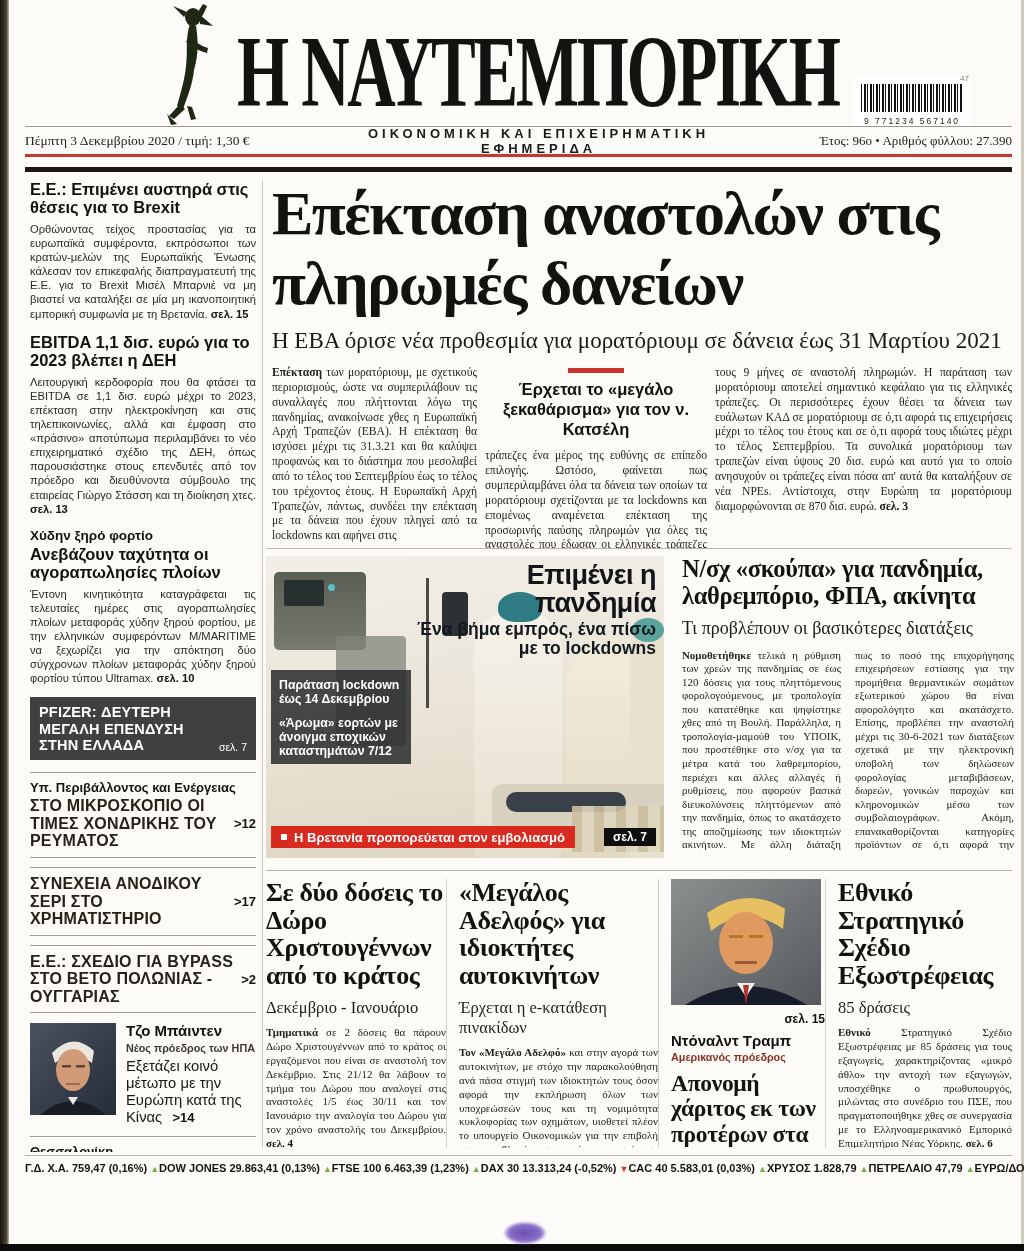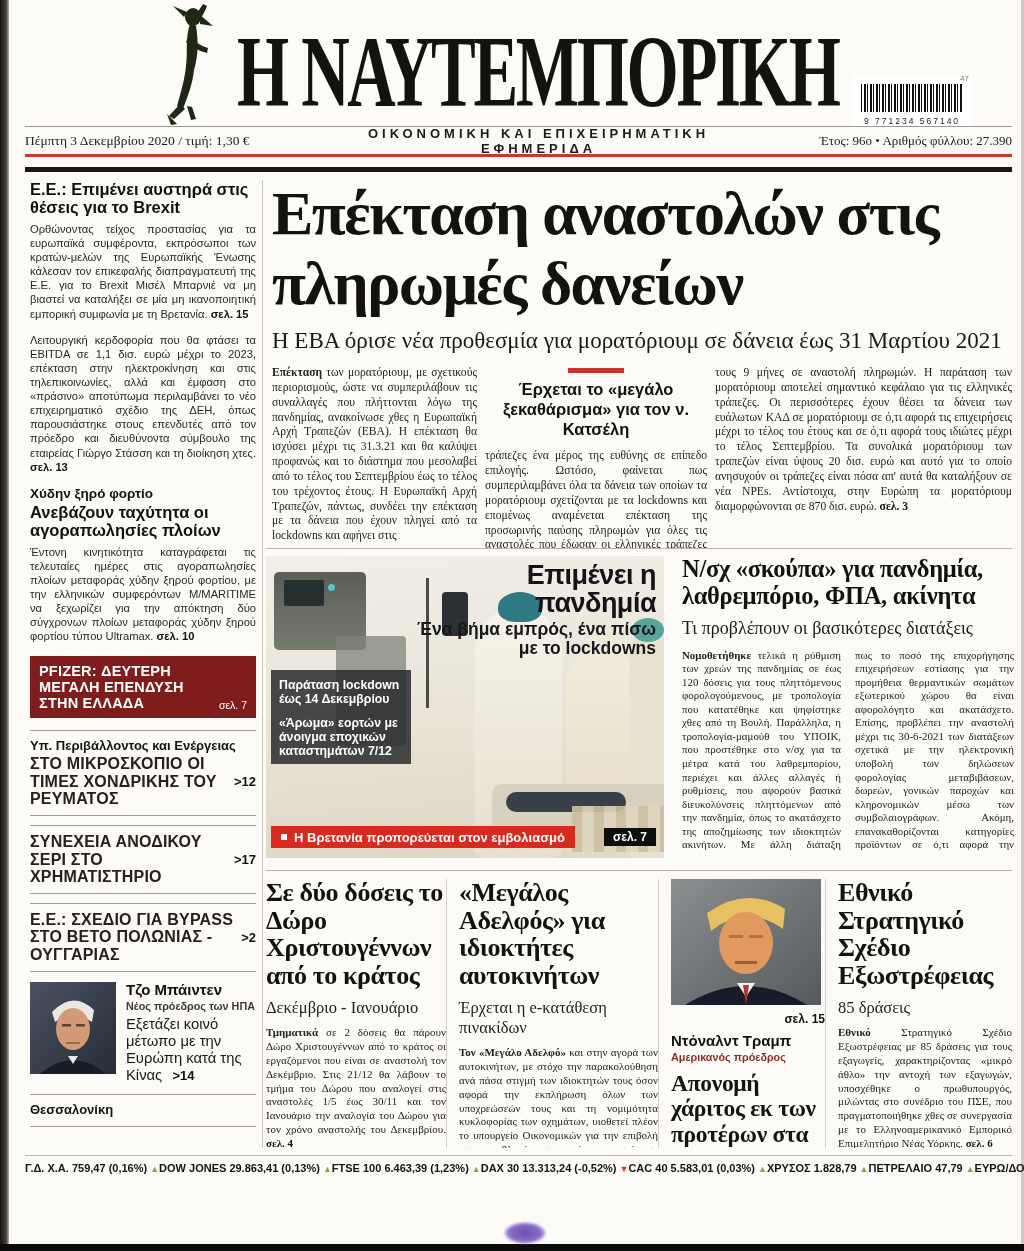--- a/index.html
+++ b/index.html
@@ -36,21 +36,21 @@
 
   .vdiv-left{position:absolute;left:262px;top:180px;width:1px;height:968px;background:#c9c7c0;}
 
   
   .leftcol{position:absolute;left:30px;top:180px;width:226px;height:972px;overflow:hidden;}
   .lc-story{margin-bottom:12px;}
   .lc-story h3{margin:0 4px 5px 0;font-size:16.5px;line-height:1.12;font-weight:700;color:#121110;}
   .lc-kicker{font-size:13.5px;font-weight:700;color:#14120f;margin-bottom:2px;}
   .lc-body{margin:0;font-size:11.2px;line-height:1.26;text-align:justify;color:#2b2925;}
   .pg{font-weight:700;color:#14120f;}
-  .pfizer{background:#7f1d1d;color:#fff;padding:7px 9px;margin:4px 0 12px 0;display:flex;align-items:flex-end;}
+  .pfizer{background:#404040;color:#fff;padding:7px 9px;margin:4px 0 12px 0;display:flex;align-items:flex-end;}
   .pf-text{font-weight:700;font-size:14.5px;line-height:1.12;letter-spacing:.2px;flex:1;}
   .pf-page{font-size:10.5px;margin-left:4px;white-space:nowrap;}
   .brief{border-top:1px solid #9f9d96;border-bottom:1px solid #9f9d96;padding:7px 0;margin:9px 0;}
   .b-kicker{font-size:13px;font-weight:700;color:#16140f;margin-bottom:2px;}
   .b-row{display:flex;align-items:center;}
   .b-title{flex:1;font-size:16px;line-height:1.1;font-weight:700;color:#262218;letter-spacing:.2px;}
   .b-page{font-size:13px;font-weight:700;color:#14120f;margin-left:6px;white-space:nowrap;}
   .profile{display:flex;margin:10px 0;}
   .profile svg{flex:0 0 auto;margin-right:10px;}
   .p-name{font-size:15px;font-weight:700;line-height:1.05;color:#111;}
@@ -176,20 +176,21 @@
   <div class="rule-dark"></div>
   <div class="vdiv-left"></div>
 
   <aside class="leftcol">
     <article class="lc-story">
       <h3>Ε.Ε.: Επιμένει αυστηρά στις θέσεις για το Brexit</h3>
       <p class="lc-body"><span>Ορθώνοντας τείχος προστασίας για τα ευρωπαϊκά συμφέροντα, εκπρόσωποι των κρατών-μελών της Ευρωπαϊκής Ένωσης κάλεσαν τον επικεφαλής διαπραγματευτή της Ε.Ε. για το Brexit Μισέλ Μπαρνιέ να μη βιαστεί να καταλήξει σε μία μη ικανοποιητική εμπορική συμφωνία με τη Βρετανία.</span> <b class="pg">σελ. 15</b></p>
     </article>
 
     <article class="lc-story">
+      <h3>EBITDA 1,1 δισ. ευρώ για το 2023 βλέπει η ΔΕΗ</h3>
       <p class="lc-body"><span>Λειτουργική κερδοφορία που θα φτάσει τα EBITDA σε 1,1 δισ. ευρώ μέχρι το 2023, επέκταση στην ηλεκτροκίνηση και στις τηλεπικοινωνίες, αλλά και έμφαση στο «πράσινο» αποτύπωμα περιλαμβάνει το νέο επιχειρηματικό σχέδιο της ΔΕΗ, όπως παρουσιάστηκε στους επενδυτές από τον πρόεδρο και διευθύνοντα σύμβουλο της εταιρείας Γιώργο Στάσση και τη διοίκηση χτες.</span> <b class="pg">σελ. 13</b></p>
     </article>
 
     <article class="lc-story">
       <div class="lc-kicker">Χύδην ξηρό φορτίο</div>
       <h3>Ανεβάζουν ταχύτητα οι αγοραπωλησίες πλοίων</h3>
       <p class="lc-body"><span>Έντονη κινητικότητα καταγράφεται τις τελευταίες ημέρες στις αγοραπωλησίες πλοίων μεταφοράς χύδην ξηρού φορτίου, με την ελληνικών συμφερόντων M/MARITIME να ξεχωρίζει για την απόκτηση δύο σύγχρονων πλοίων μεταφοράς χύδην ξηρού φορτίου τύπου Ultramax.</span> <b class="pg">σελ. 10</b></p>
     </article>
 
     <div class="pfizer">

